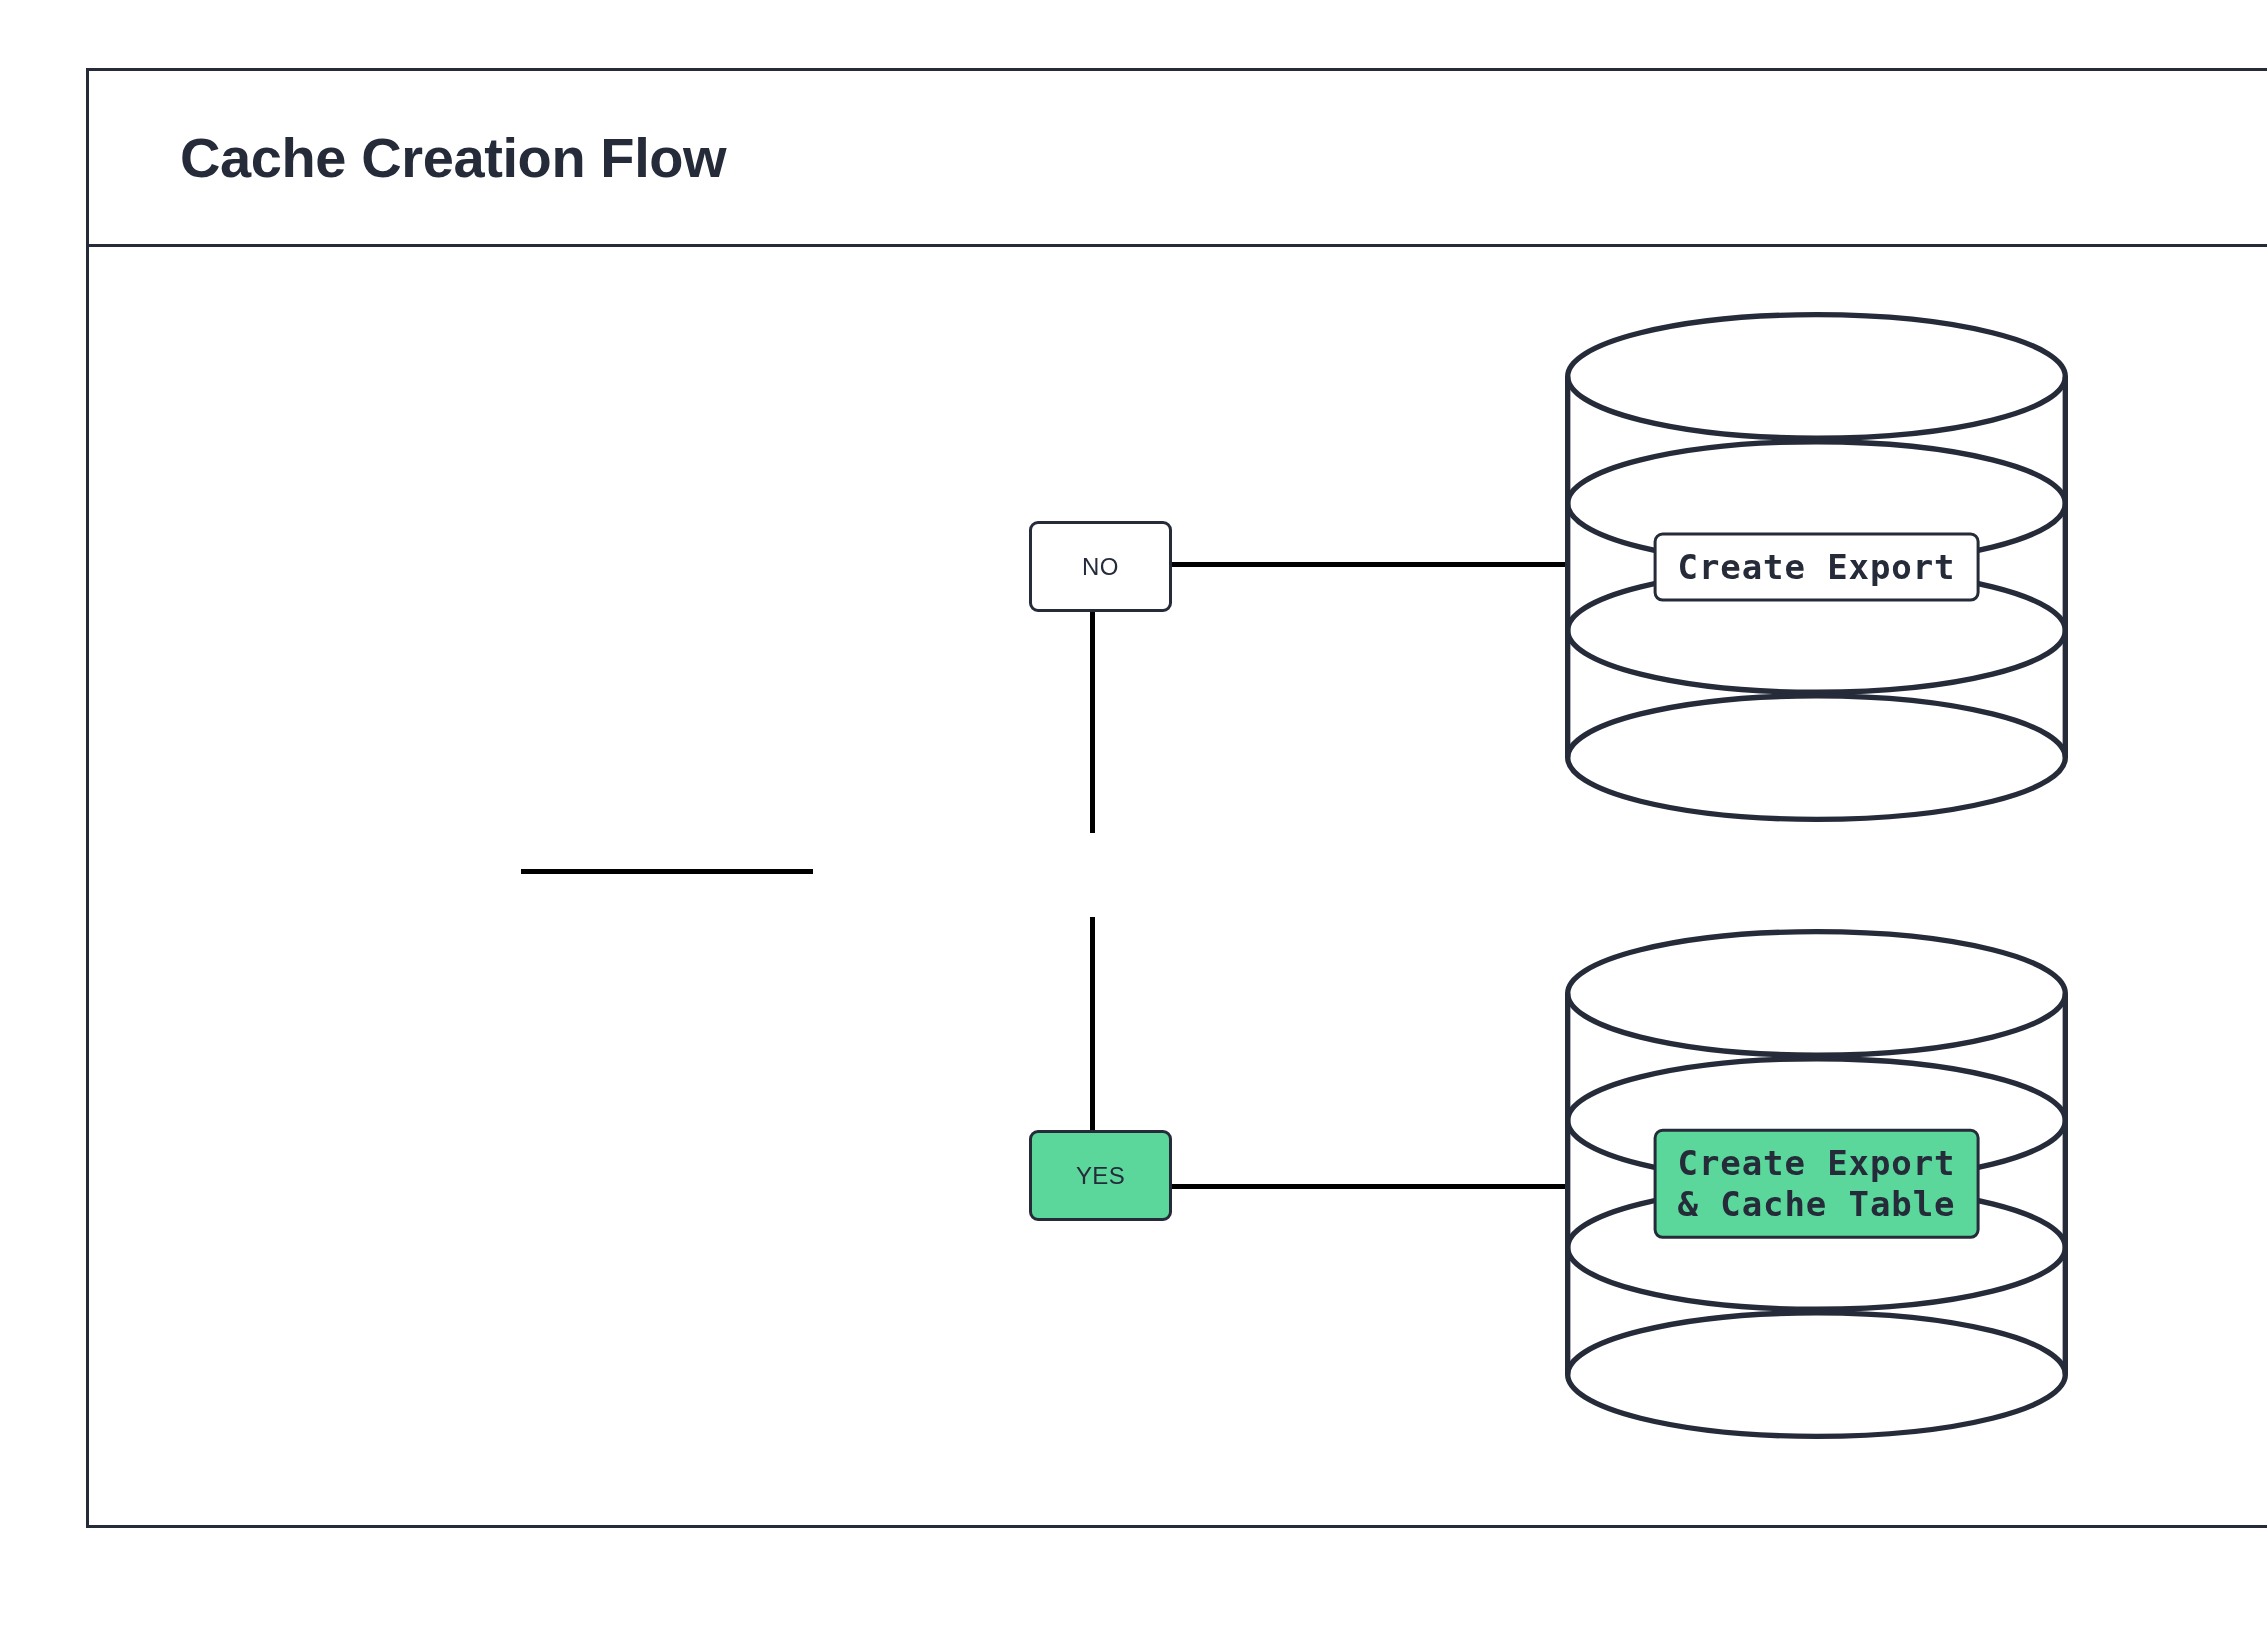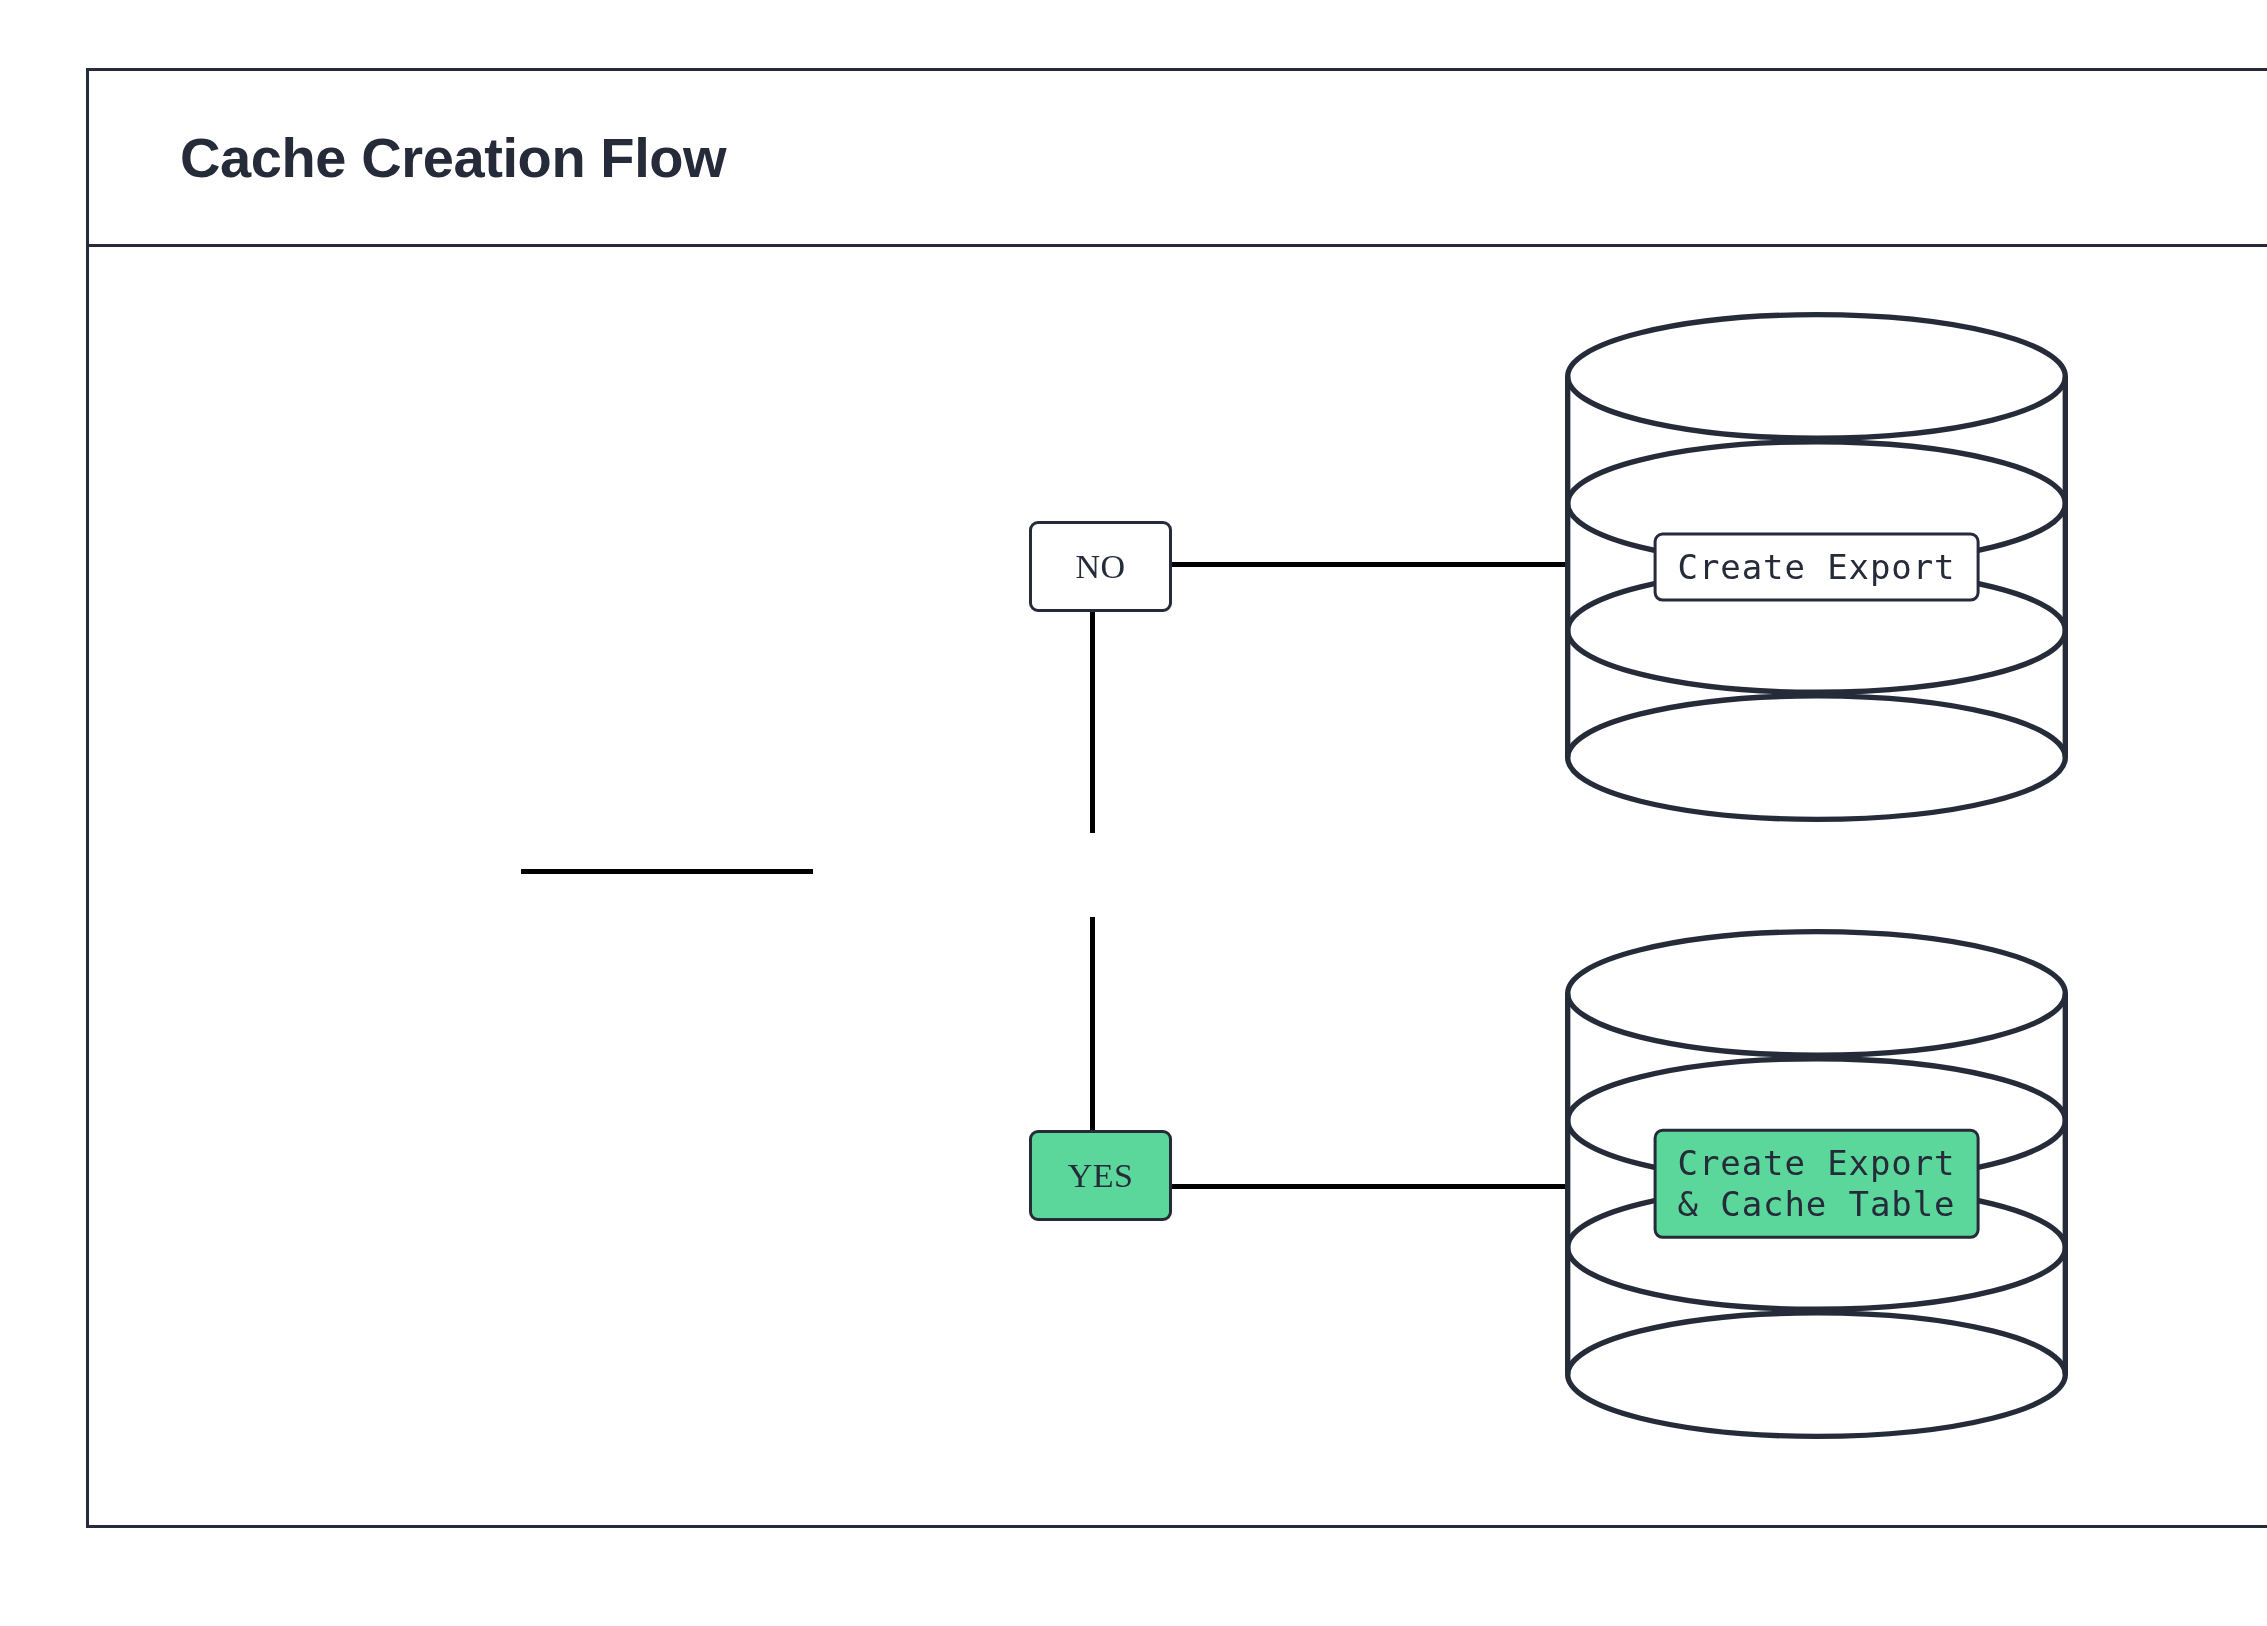--- a/index.html
+++ b/index.html
@@ -80,22 +80,22 @@
     border-radius: 9px;
   }
 
   .node-mono {
     font-family: "DejaVu Sans Mono", "Liberation Mono", monospace;
     font-size: 34px;
     letter-spacing: 0.9px;
     line-height: 1.22;
   }
   .node-sans {
-    font-family: Liberation Serif, serif;
-    font-size: 34px;
+    font-family: Liberation Sans, sans-serif;
+    font-size: 24px;
     letter-spacing: 0.4px;
   }
 
   .fill-green   { background: #5BD79B; color: #262B3A; }
   .fill-dark    { background: #2B3040; color: #E8E8EC; border-color: #2B3040; }
   .fill-white   { background: #FFFFFF; color: #262B3A; }
 
   
   #node-run-saved-query {
     left: 193px;   
@@ -121,20 +121,21 @@
     top: 883px;    
     width: 143px;
     height: 91px;
   }
 
   
   .cylinder {
     position: absolute;
     width: 503px;
     height: 510px;
+    font-weight: bold;
   }
   .cylinder svg {
     position: absolute;
     left: 0;
     top: 0;
     width: 100%;
     height: 100%;
     overflow: visible;
   }
   #cylinder-top    { left: 1476px; top: 65px;  }  

